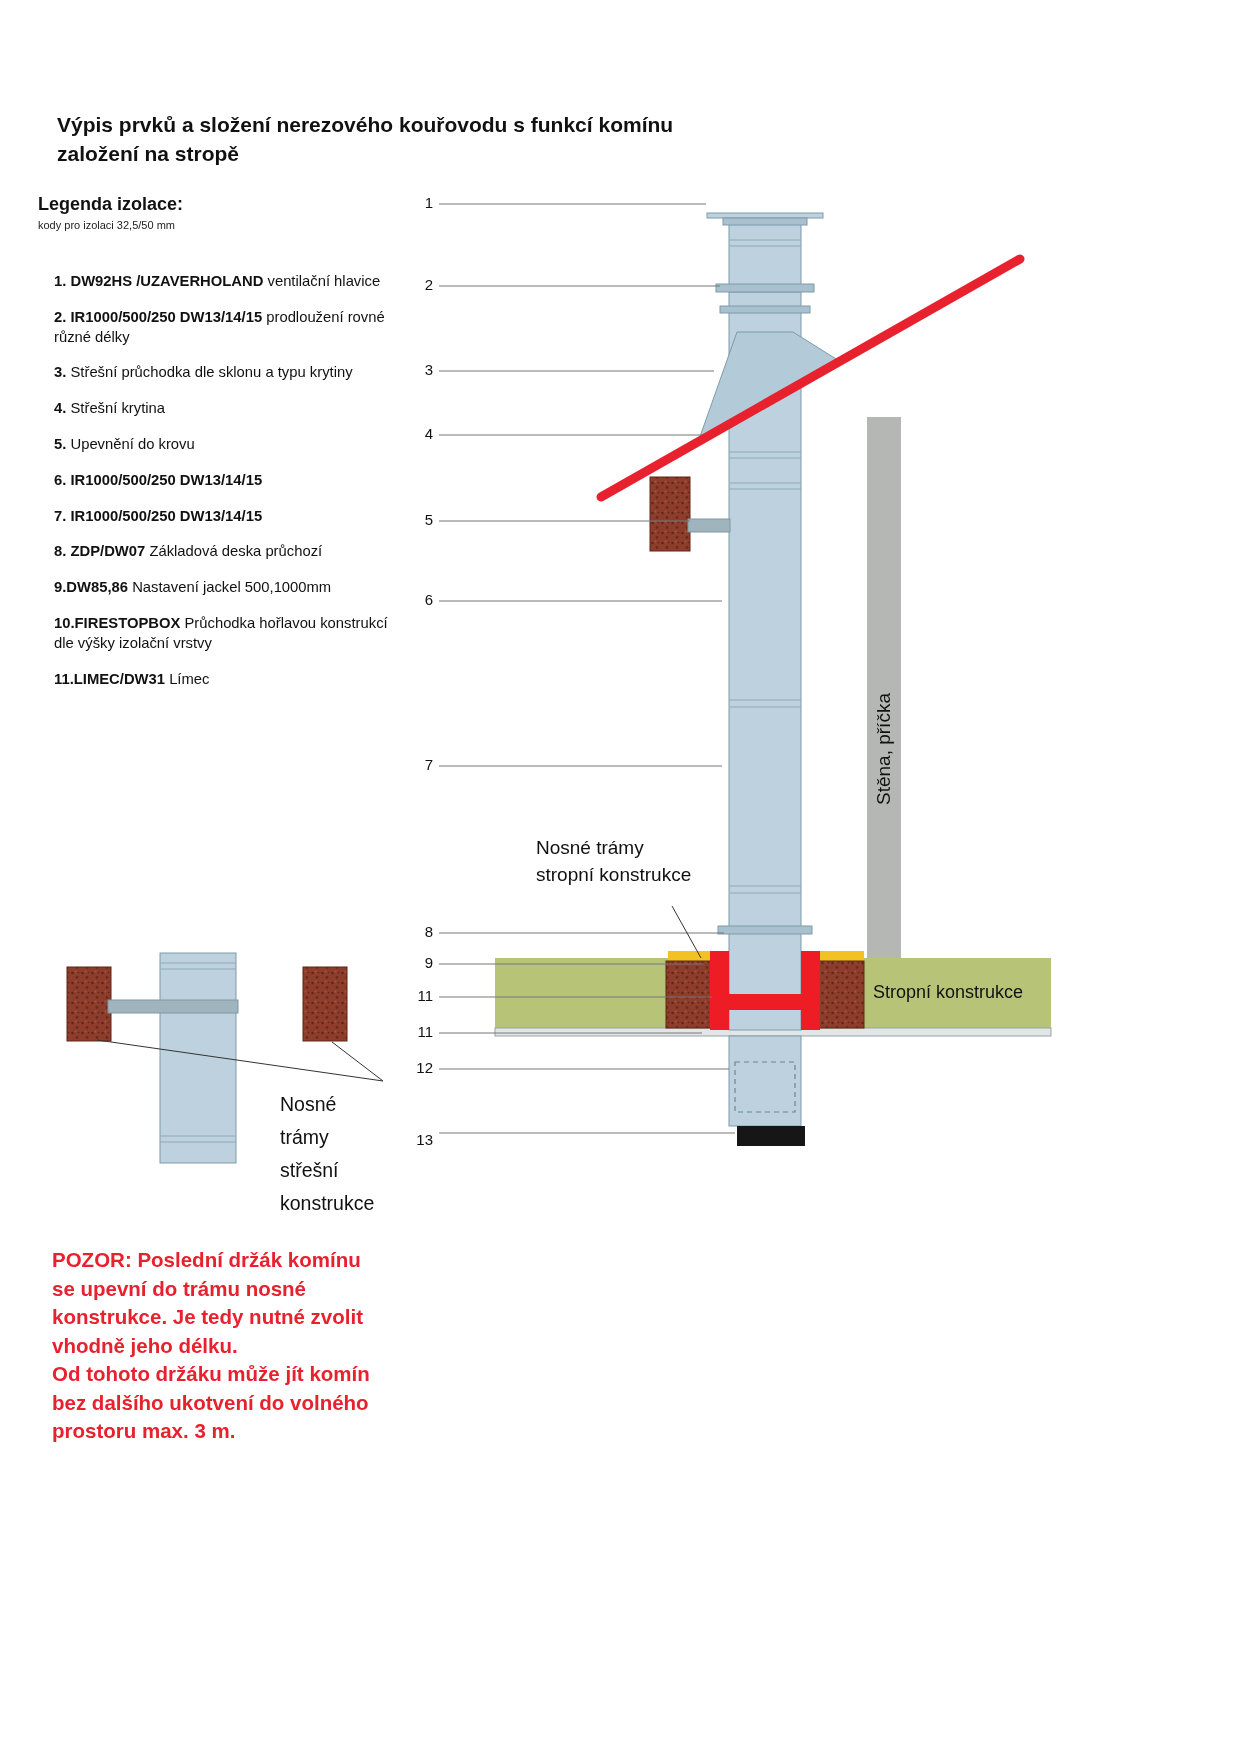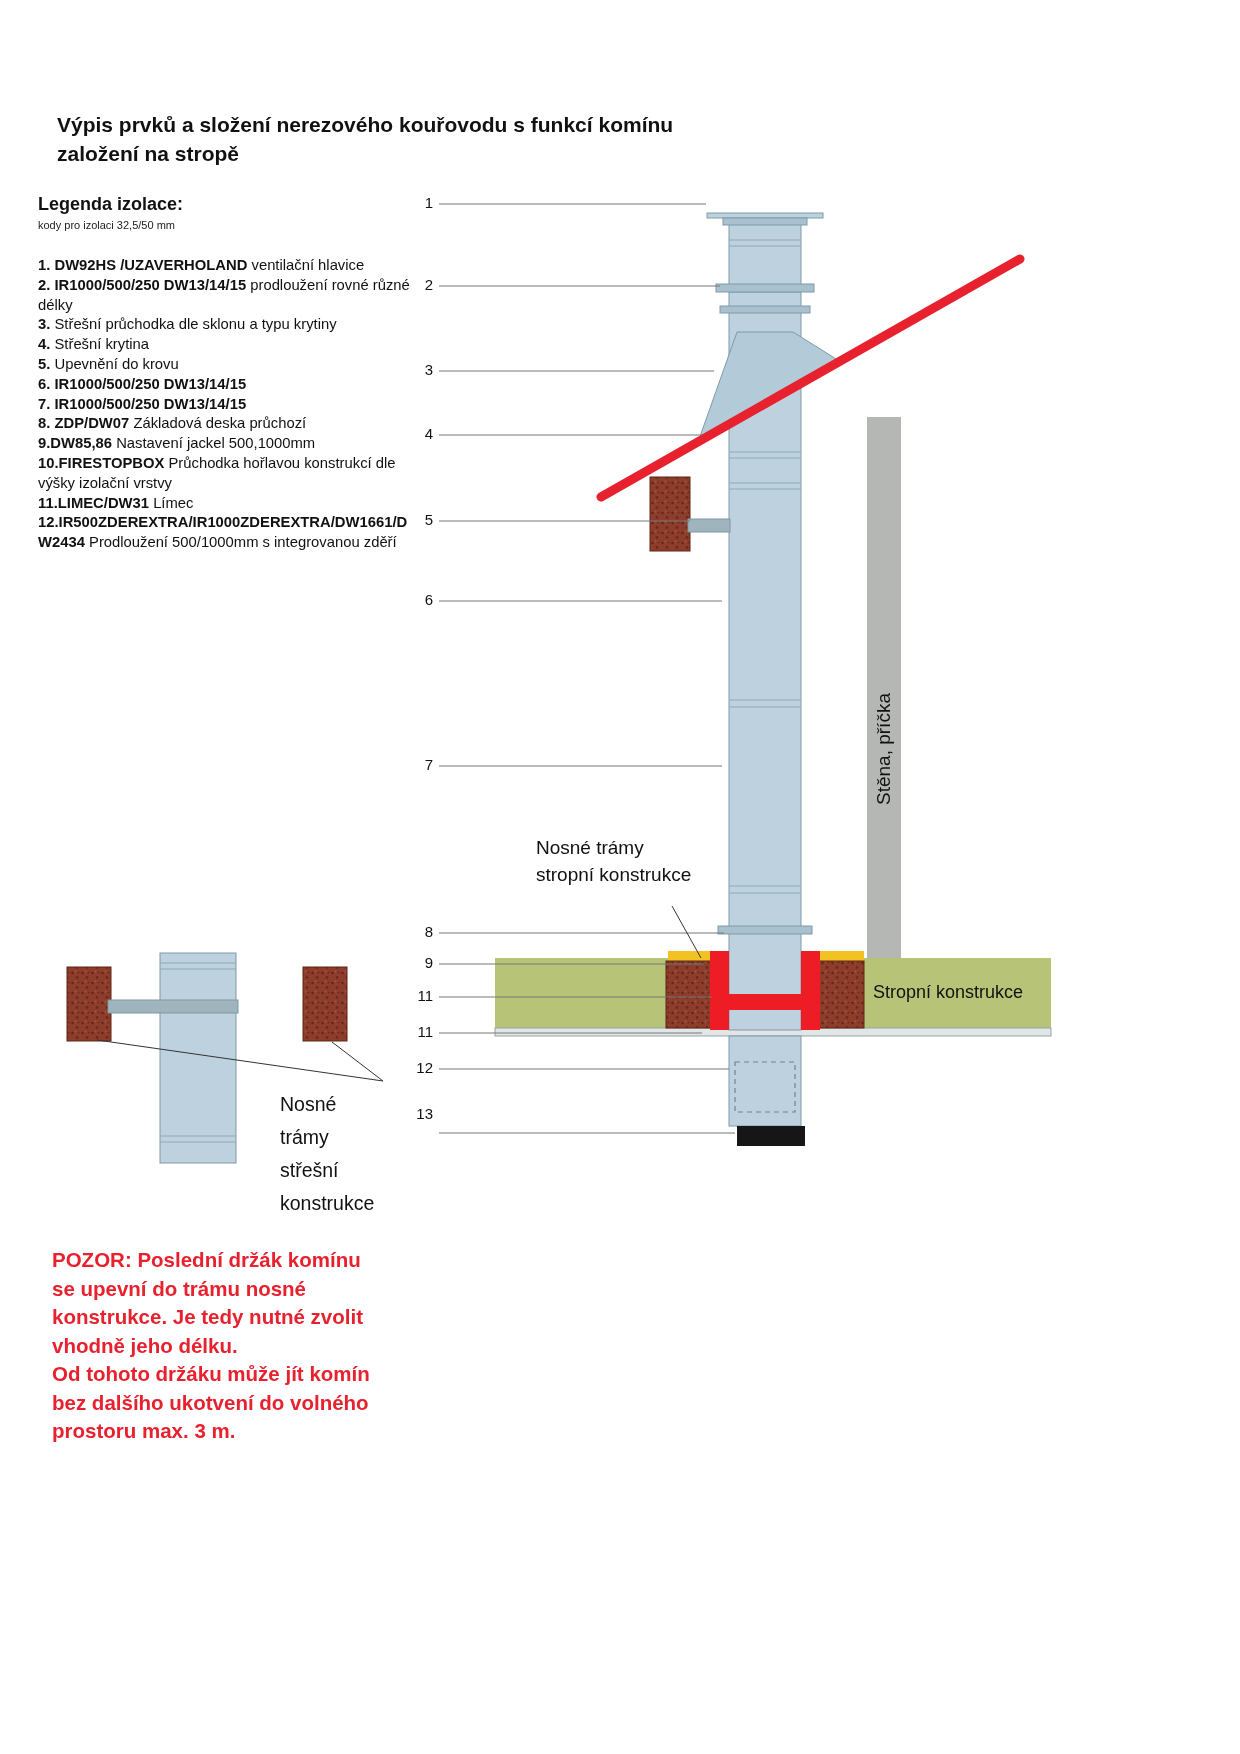--- a/index.html
+++ b/index.html
@@ -19,21 +19,21 @@
     font-size:21px; font-weight:bold; line-height:29px;
     white-space:pre-line; color:#111;margin-top:36px;
   }
   .legend-heading { left:38px; top:194px; font-size:18px; font-weight:bold; color:#111; }
   .legend-subheading { left:38px; top:219px; font-size:11px; color:#222; }
   .legend-list {
     left:38px; top:256px; width:376px;
     font-size:14.8px; line-height:19.8px;
     overflow-wrap:break-word; color:#111;
   }
-  .legend-list p { margin:0; }
+  .legend-list p { margin:16px; }
   .legend-list b { font-weight:bold; }
 
   .callout {
     width:20px; text-align:right;
     font-size:15px; color:#111;
   }
 
   .lab-beams-ceiling {
     left:536px; top:834px;
     font-size:19px; line-height:27px;
@@ -172,36 +172,35 @@
   <p><b>2.  IR1000/500/250  DW13/14/15</b> <span>prodloužení rovné různé délky</span></p>
   <p><b>3.</b> <span>Střešní průchodka dle sklonu a typu krytiny</span></p>
   <p><b>4.</b> <span>Střešní krytina</span></p>
   <p><b>5.</b> <span>Upevnění do krovu</span></p>
   <p><b>6.  IR1000/500/250  DW13/14/15</b> <span></span></p>
   <p><b>7.  IR1000/500/250  DW13/14/15</b> <span></span></p>
   <p><b>8.  ZDP/DW07</b> <span>Základová deska průchozí</span></p>
   <p><b>9.DW85,86</b> <span>Nastavení jackel 500,1000mm</span></p>
   <p><b>10.FIRESTOPBOX</b> <span>Průchodka hořlavou konstrukcí dle výšky izolační vrstvy</span></p>
   <p><b>11.LIMEC/DW31</b> <span>Límec</span></p>
-  <p><b>12.IR500ZDEREXTRA/IR1000ZDEREXTRA/DW1661/DW2434</b> <span>Prodloužení 500/1000mm s integrovanou zděří</span></p>
 </div>
 
 <div class="abs callout" style="left:413px;top:194px">1</div>
 <div class="abs callout" style="left:413px;top:276px">2</div>
 <div class="abs callout" style="left:413px;top:361px">3</div>
 <div class="abs callout" style="left:413px;top:425px">4</div>
 <div class="abs callout" style="left:413px;top:511px">5</div>
 <div class="abs callout" style="left:413px;top:591px">6</div>
 <div class="abs callout" style="left:413px;top:756px">7</div>
 <div class="abs callout" style="left:413px;top:923px">8</div>
 <div class="abs callout" style="left:413px;top:954px">9</div>
 <div class="abs callout" style="left:413px;top:987px">11</div>
 <div class="abs callout" style="left:413px;top:1023px">11</div>
 <div class="abs callout" style="left:413px;top:1059px">12</div>
-<div class="abs callout" style="left:413px;top:1105px">13</div>
+<div class="abs callout" style="left:413px;top:1131px">13</div>
 
 <div class="abs lab-beams-ceiling">Nosné trámy
 stropní konstrukce</div>
 <div class="abs lab-wall">Stěna, příčka</div>
 <div class="abs lab-ceiling">Stropní konstrukce</div>
 <div class="abs lab-beams-roof">Nosné
 trámy
 střešní
 konstrukce</div>
 

